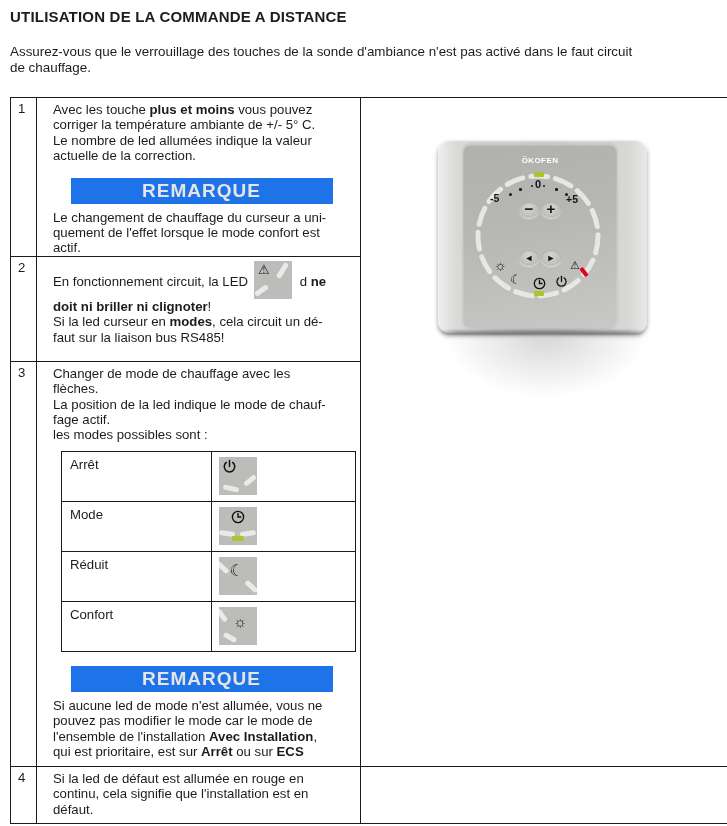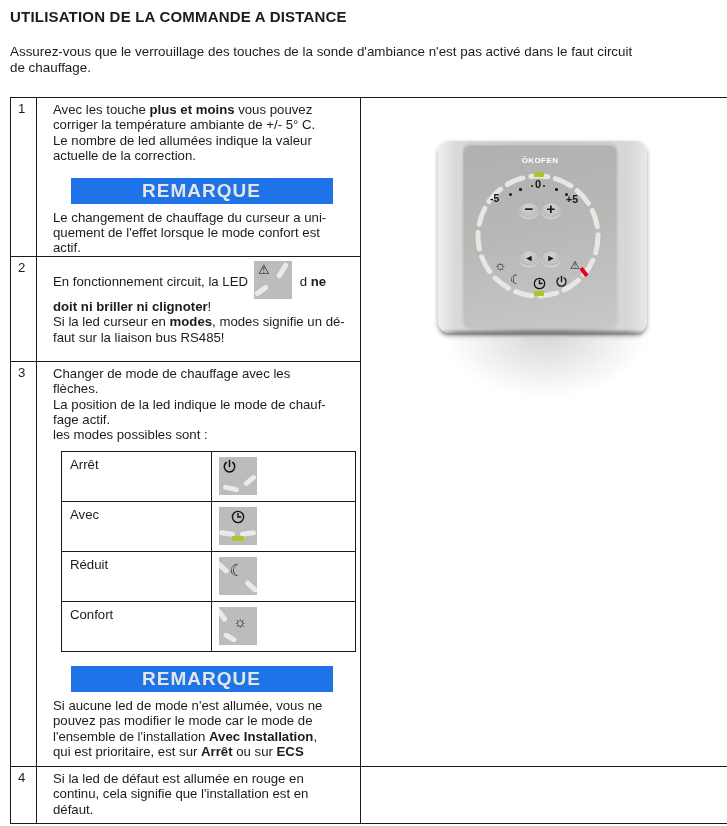--- a/index.html
+++ b/index.html
@@ -134,21 +134,21 @@
 
   <tr>
     <td class="numcol" style="height:105px;">2</td>
     <td class="txtcol">
       <span class="rich">En fonctionnement circuit, la LED</span><span class="chip chip-inline">
         <span class="dash" style="left:20px;top:7px;width:17px;transform:rotate(-58deg);"></span>
         <span class="dash" style="left:0px;top:27px;width:15px;transform:rotate(-35deg);"></span>
         <span class="glyph" style="left:4px;top:1px;font-size:13px;">⚠</span>
       </span><span class="rich"><span> d </span><b>ne
 doit ni briller ni clignoter</b><span>!</span></span>
-      <div class="rich"><span>Si la led curseur en </span><b>modes</b><span>, modes signifie un dé-
+      <div class="rich"><span>Si la led curseur en </span><b>modes</b><span>, cela circuit un dé-
 faut sur la liaison bus RS485!</span></div>
     </td>
   </tr>
 
   <tr>
     <td class="numcol" style="height:405px;">3</td>
     <td class="txtcol">
       <div class="pre">Changer de mode de chauffage avec les
 flèches.
 La position de la led indique le mode de chauf-
@@ -164,21 +164,21 @@
               <span class="dash" style="left:4px;top:29px;width:16px;transform:rotate(12deg);"></span>
               <span class="dash" style="left:24px;top:21px;width:14px;transform:rotate(-40deg);"></span>
               <svg class="icon-svg" style="left:3px;top:2px;" width="15" height="15" viewBox="0 0 20 20">
                 <path d="M10 2v8"></path>
                       <path d="M5.8 4.6a7 7 0 1 0 8.4 0"></path>
               </svg>
             </span>
           </td>
         </tr>
         <tr>
-          <td class="mlabel">Avec</td>
+          <td class="mlabel">Mode</td>
           <td class="micon">
             <span class="chip">
               <span class="dash" style="left:0px;top:24px;width:16px;transform:rotate(7deg);"></span>
               <span class="dash" style="left:21px;top:24px;width:16px;transform:rotate(-7deg);"></span>
               <span class="led-g" style="left:13px;top:29px;"></span>
               <svg class="icon-svg" style="left:12px;top:3px;" width="14" height="14" viewBox="0 0 20 20">
                 <circle cx="10" cy="10" r="8"></circle>
                       <path d="M10 5v5h4"></path>
               </svg>
             </span>

